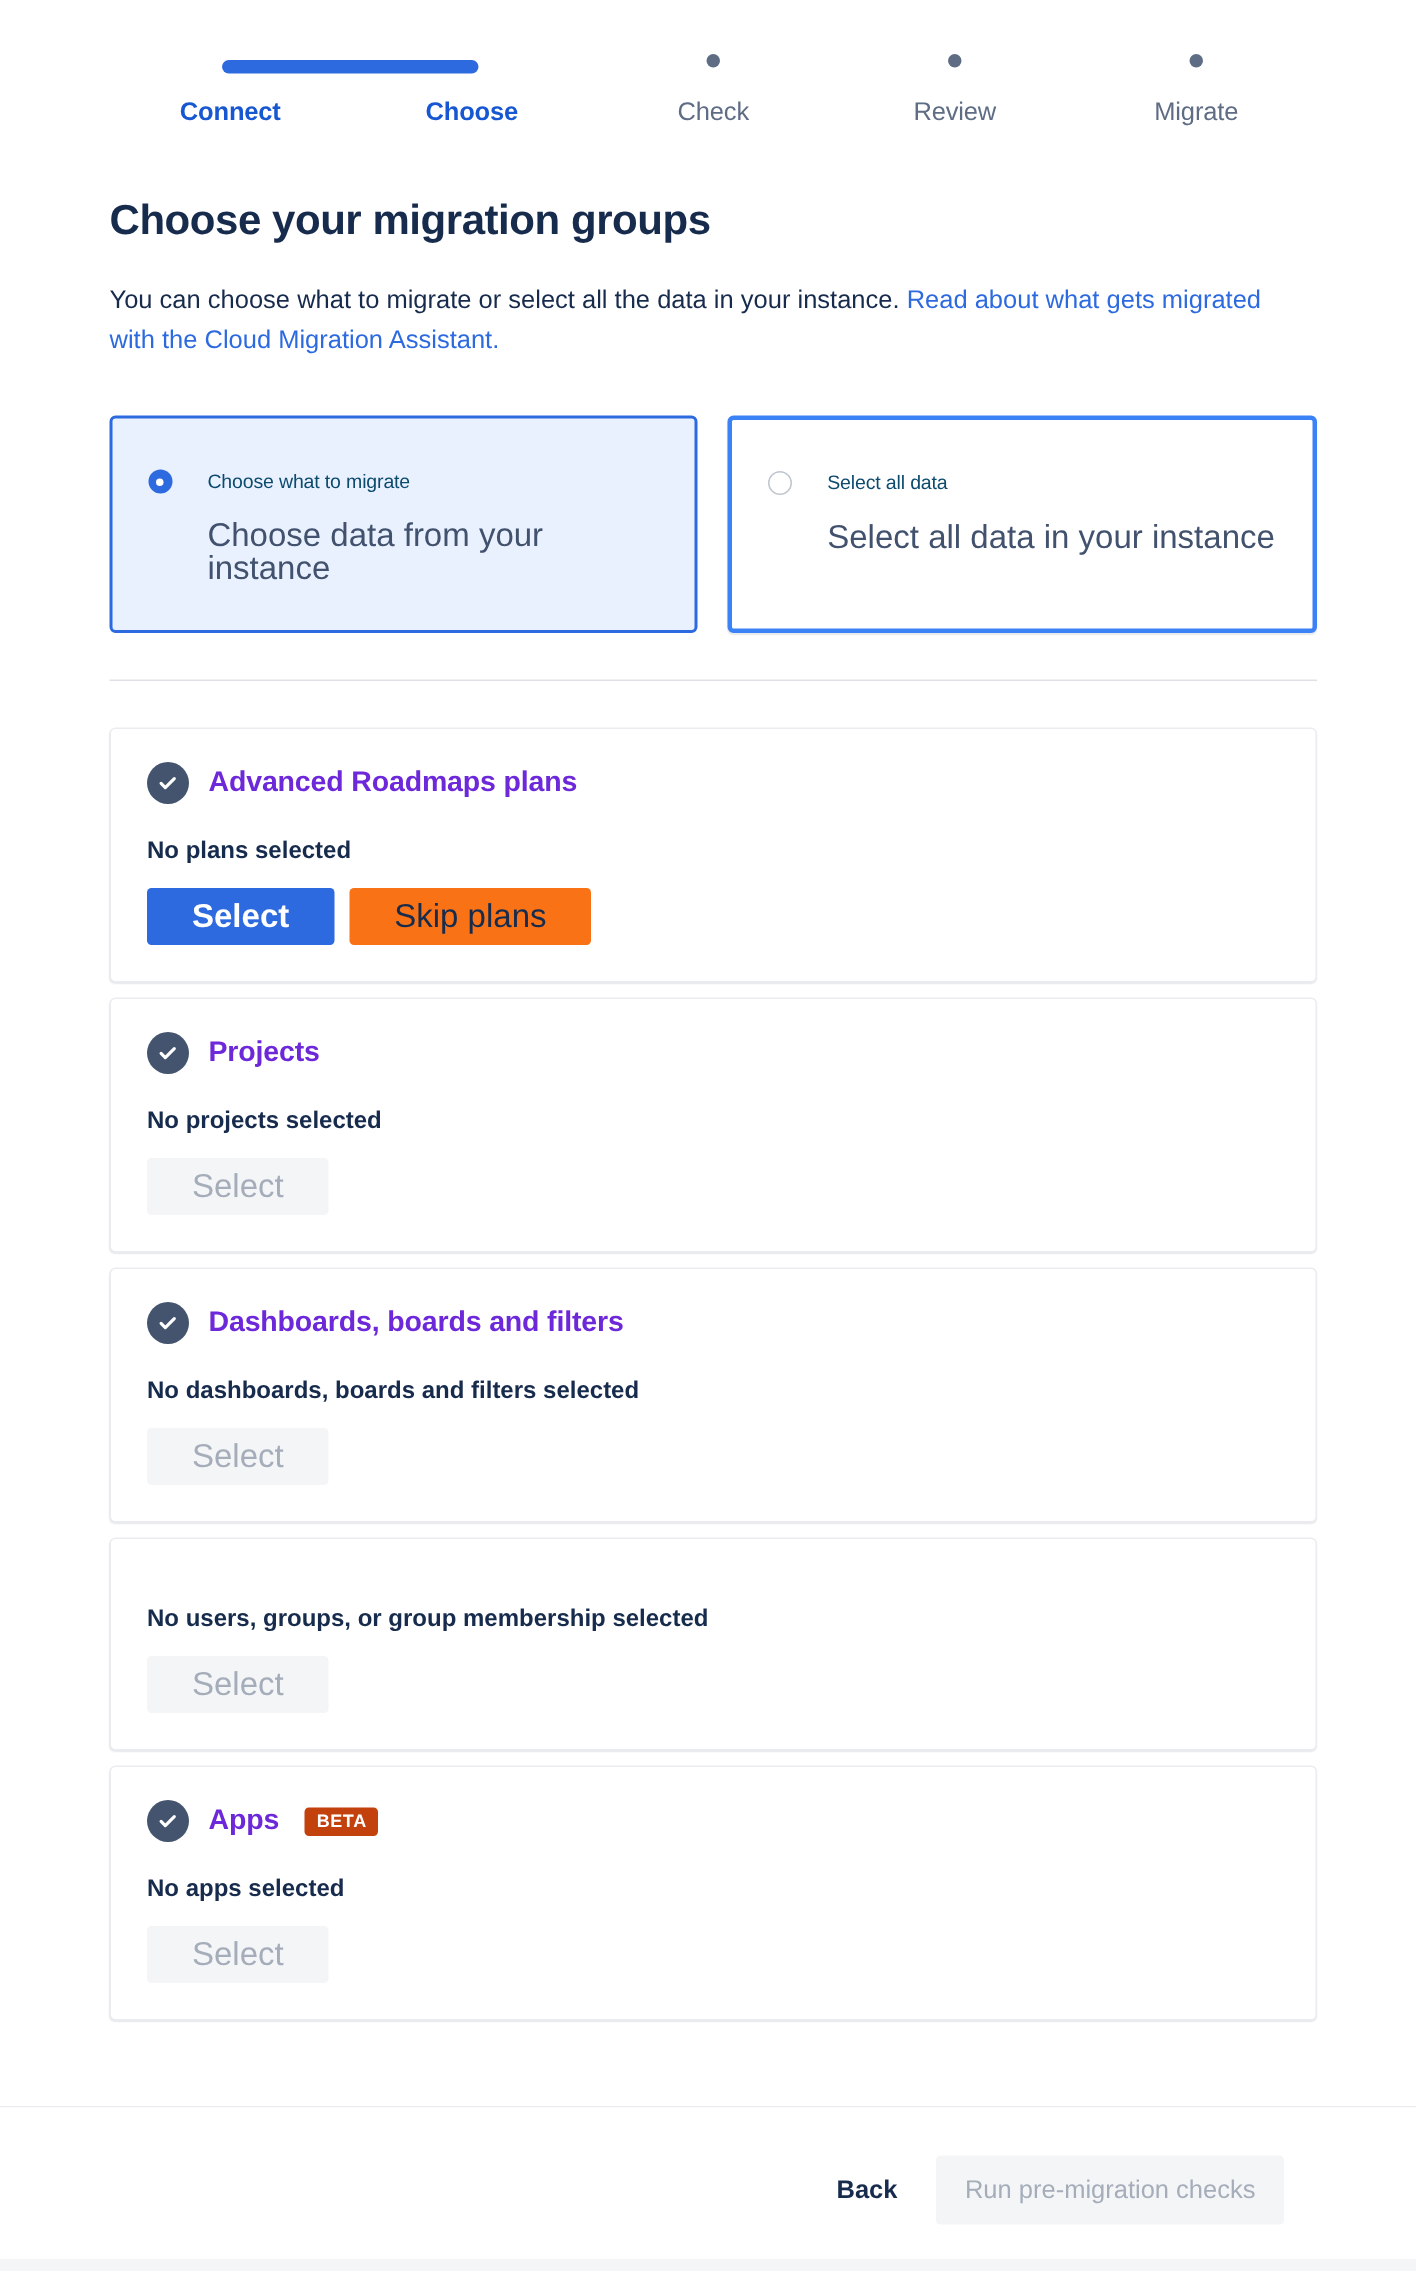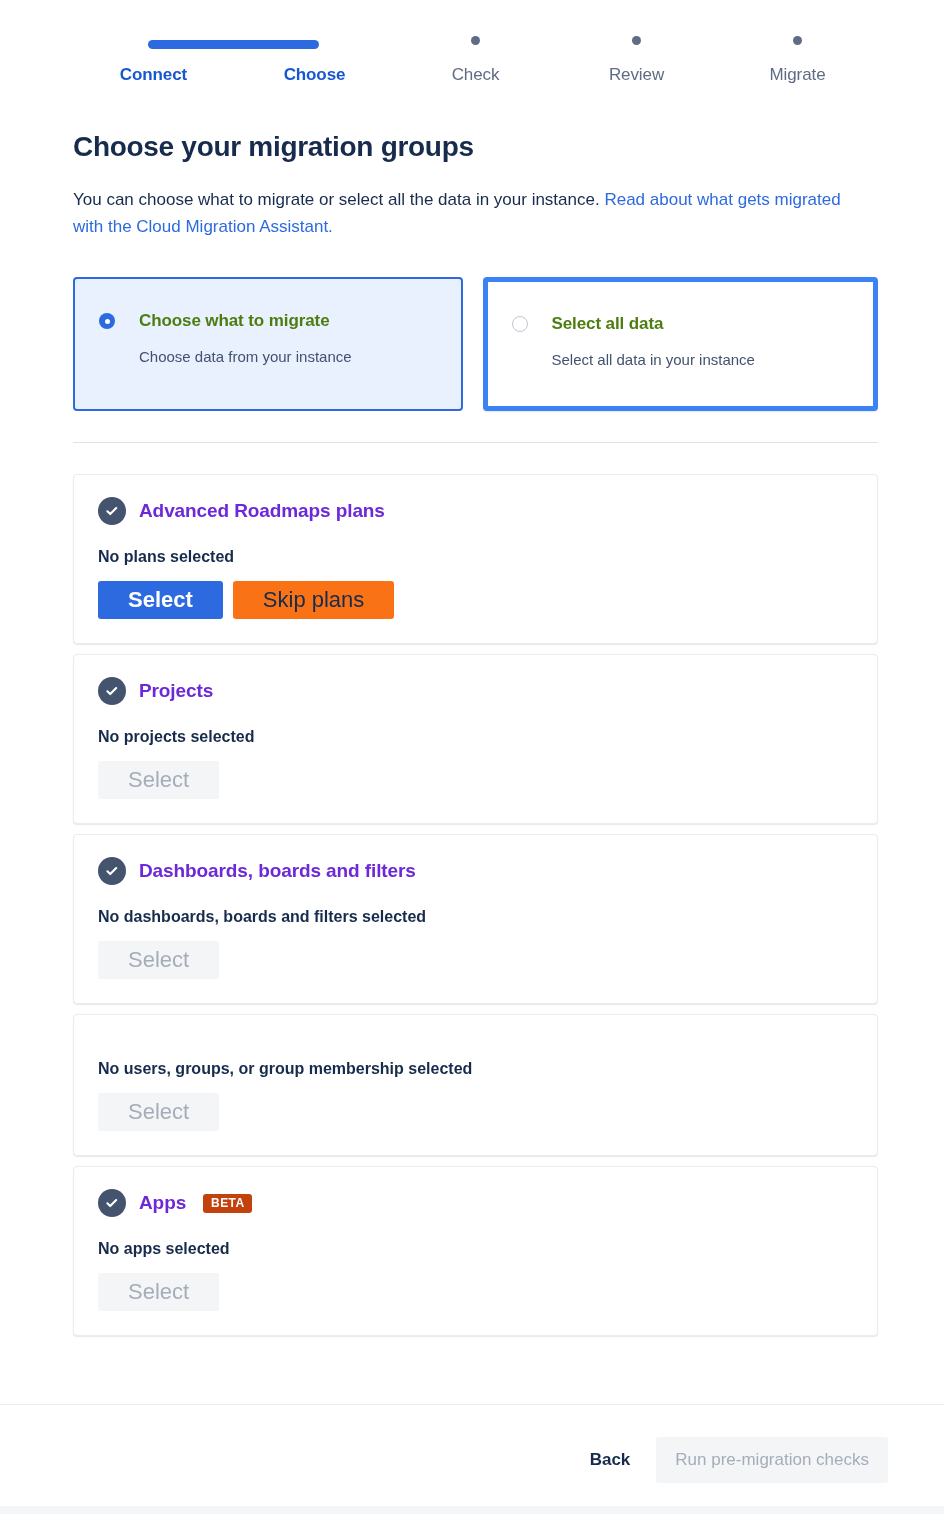--- a/index.html
+++ b/index.html
@@ -111,21 +111,21 @@
     min-height: 134px;
     display: flex;
     align-items: flex-start;
   }
   .option-card.selected {
     background: #E9F1FE;
     border: 2px solid #2D6AE0;
   }
   .option-card.unselected {
     background: #ffffff;
-    border: 5px solid #3b82f6;
+    border: 3px solid #3b82f6;
     box-shadow: 0 1px 1px rgba(9,30,66,0.10);
   }
   .radio-wrap {
     width: 64px;
     display: flex;
     justify-content: center;
     padding-top: 4px;
   }
   .radio {
     width: 16px;
@@ -146,29 +146,29 @@
     height: 5px;
     border-radius: 50%;
     background: #ffffff;
   }
   .radio.off {
     background: #ffffff;
     border: 1.5px solid #C1C7D0;
   }
   .option-text { padding-right: 16px; }
   .option-title {
-    font-size: 17px;
-    font-weight: bold;
+    font-size: 13px;
+    font-weight: normal;
     line-height: 24px;
-    color: #4d7c0f;
+    color: #0c4a6e;
     letter-spacing: -0.1px;
   }
   .option-sub {
     margin-top: 13px;
-    font-size: 15px;
+    font-size: 22px;
     line-height: 22px;
     color: #42526E;
   }
 
   .divider {
     margin-top: 31px;
     height: 1px;
     background: #DFE1E6;
     width: 100%;
   }
@@ -266,21 +266,21 @@
   .footer {
     position: absolute;
     left: 0;
     top: 1405px;
     width: 944px;
     height: 109px;
     background: #ffffff;
     display: flex;
     align-items: center;
     justify-content: flex-end;
-    padding-right: 56px;
+    padding-right: 88px;
     gap: 12px;
   }
   .btn-back {
     background: transparent;
     color: #172B4D;
     font-weight: bold;
     font-size: 17px;
     border: none;
     font-family: inherit;
     padding: 9px 14px;

